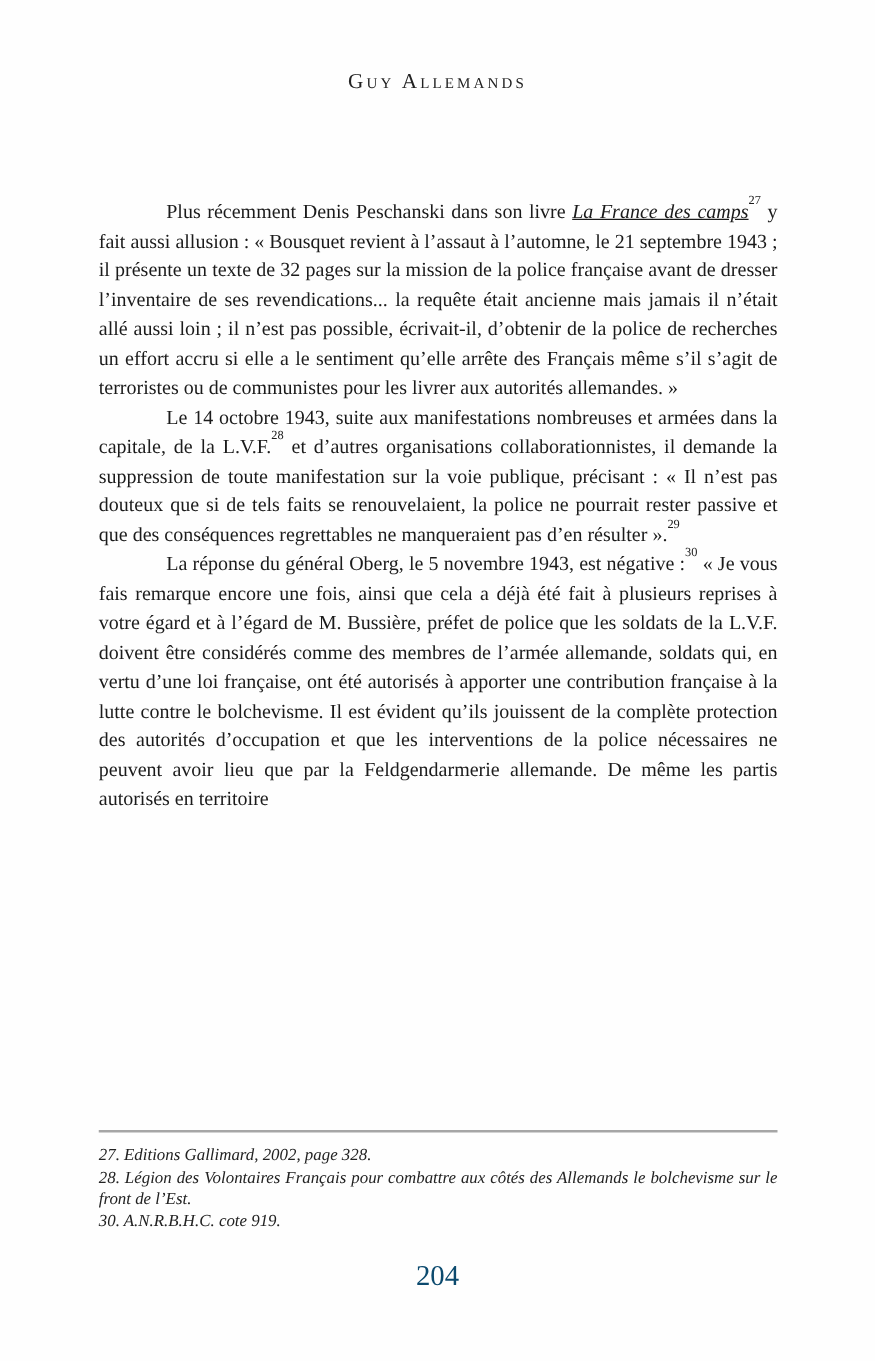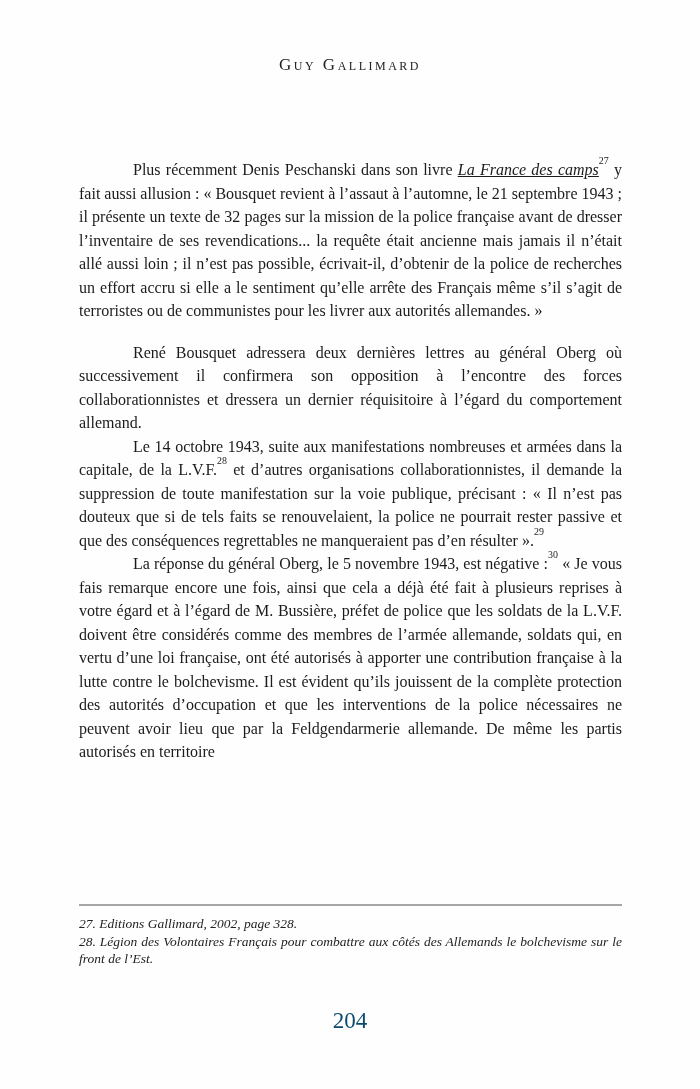--- a/index.html
+++ b/index.html
@@ -69,30 +69,30 @@
     text-align: center;
     font-size: 23px;
     color: #0c4a6e;
   }
 </style>
 </head>
 <body>
 
 <div class="page">
 
-  <div class="running-header">Guy Gallimard</div>
+  <div class="running-header">Guy Allemands</div>
 
   <div class="body-text">
     <p class="para indent gap"><span>Plus récemment Denis Peschanski dans son livre </span><em>La France des camps</em><sup class="fnref">27</sup><span> y fait aussi allusion : « Bousquet revient à l’assaut à l’automne, le 21 septembre 1943 ; il présente un texte de 32 pages sur la mission de la police française avant de dresser l’inventaire de ses revendications... la requête était ancienne mais jamais il n’était allé aussi loin ; il n’est pas possible, écrivait-il, d’obtenir de la police de recherches un effort accru si elle a le sentiment qu’elle arrête des Français même s’il s’agit de terroristes ou de communistes pour les livrer aux autorités allemandes. »</span></p>
-    <p class="para indent gap"><span>René Bousquet adressera deux dernières lettres au général Oberg où successivement il confirmera son opposition à l’encontre des forces collaborationnistes et dressera un dernier réquisitoire à l’égard du comportement allemand.</span></p>
     <p class="para indent"><span>Le 14 octobre 1943, suite aux manifestations nombreuses et armées dans la capitale, de la L.V.F.</span><sup class="fnref">28</sup><span> et d’autres organisations collaborationnistes, il demande la suppression de toute manifestation sur la voie publique, précisant : « Il n’est pas douteux que si de tels faits se renouvelaient, la police ne pourrait rester passive et que des conséquences regrettables ne manqueraient pas d’en résulter ».</span><sup class="fnref">29</sup></p>
     <p class="para indent"><span>La réponse du général Oberg, le 5 novembre 1943, est négative :</span><sup class="fnref">30</sup><span> « Je vous fais remarque encore une fois, ainsi que cela a déjà été fait à plusieurs reprises à votre égard et à l’égard de M. Bussière, préfet de police que les soldats de la L.V.F. doivent être considérés comme des membres de l’armée allemande, soldats qui, en vertu d’une loi française, ont été autorisés à apporter une contribution française à la lutte contre le bolchevisme. Il est évident qu’ils jouissent de la complète protection des autorités d’occupation et que les interventions de la police nécessaires ne peuvent avoir lieu que par la Feldgendarmerie allemande. De même les partis autorisés en territoire</span></p>
   </div>
 
   <div class="footnotes">
     <div class="fn-rule"></div>
     <p class="fn">27. Editions Gallimard, 2002, page 328.</p>
     <p class="fn">28. Légion des Volontaires Français pour combattre aux côtés des Allemands le bolchevisme sur le front de l’Est.</p>
+    <p class="fn">30. A.N.R.B.H.C. cote 919.</p>
   </div>
 
   <div class="page-number">204</div>
 
 </div>
 
 </body></html>

